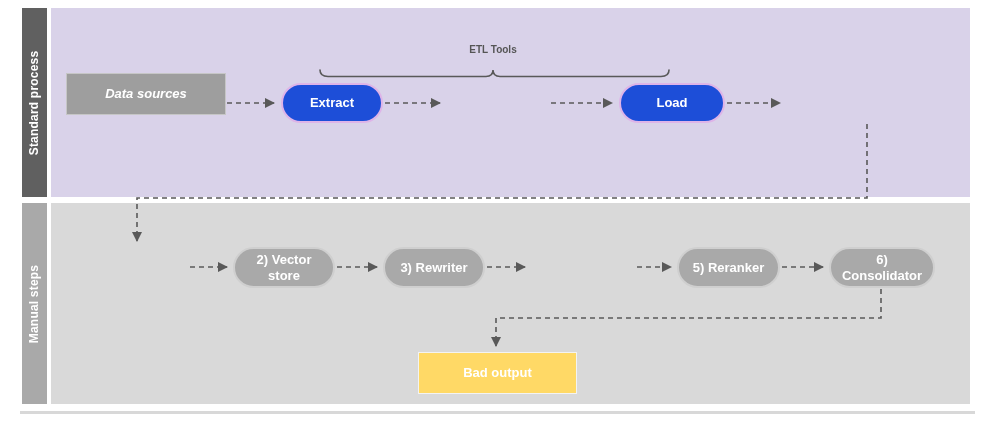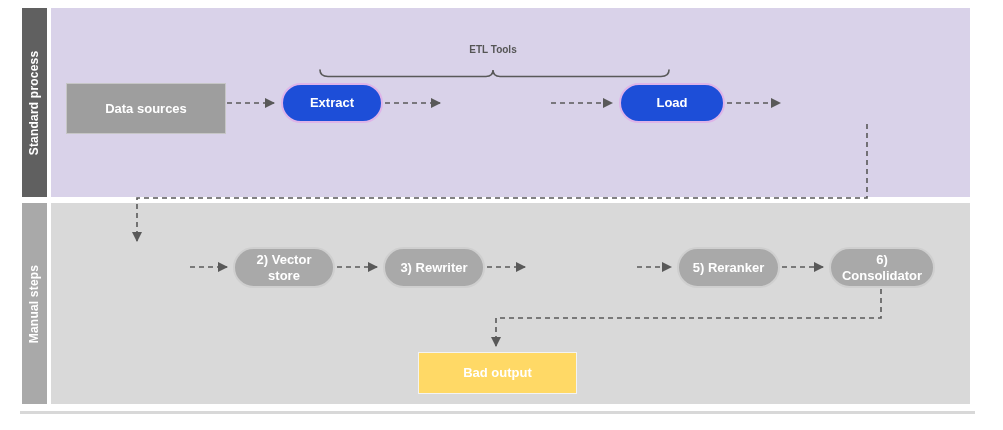--- a/index.html
+++ b/index.html
@@ -32,21 +32,21 @@
     color: #ffffff; font-weight: bold; font-size: 13px; line-height: 1.2;
     box-sizing: border-box;
     padding: 0 4px;
   }
   .rect-gray   { background: #9e9e9e; border: 1px solid #c6c6c6; }
   .pill        { border-radius: 21px; }
   .pill-magenta{ background: #1d4ed8; border: 2px solid #deb4e8; }
   .pill-gray   { background: #a9a9a9; border: 2px solid #cfcfcf; }
   .rect-yellow { background: #ffd966; border: 1px solid #f3f3f3; }
 
-  .n-data-sources  { left: 66px;  top: 83px;  width: 160px; height: 51px; }
+  .n-data-sources  { left: 66px;  top: 73px;  width: 160px; height: 42px; font-style: italic; }
   .n-extract       { left: 281px; top: 83px;  width: 102px; height: 40px; }
   .n-transform     { left: 447px; top: 83px;  width: 103px; height: 40px; }
   .n-load          { left: 619px; top: 83px;  width: 106px; height: 40px; }
   .n-data-warehouse{ left: 787px; top: 83px;  width: 160px; height: 40px; }
   .n-chunker       { left: 86px;  top: 247px; width: 102px; height: 41px; }
   .n-vector-store  { left: 233px; top: 247px; width: 102px; height: 41px; }
   .n-rewriter      { left: 383px; top: 247px; width: 102px; height: 41px; }
   .n-retriever     { left: 531px; top: 247px; width: 104px; height: 41px; }
   .n-reranker      { left: 677px; top: 247px; width: 103px; height: 41px; }
   .n-consolidator  { left: 829px; top: 247px; width: 106px; height: 41px; }

